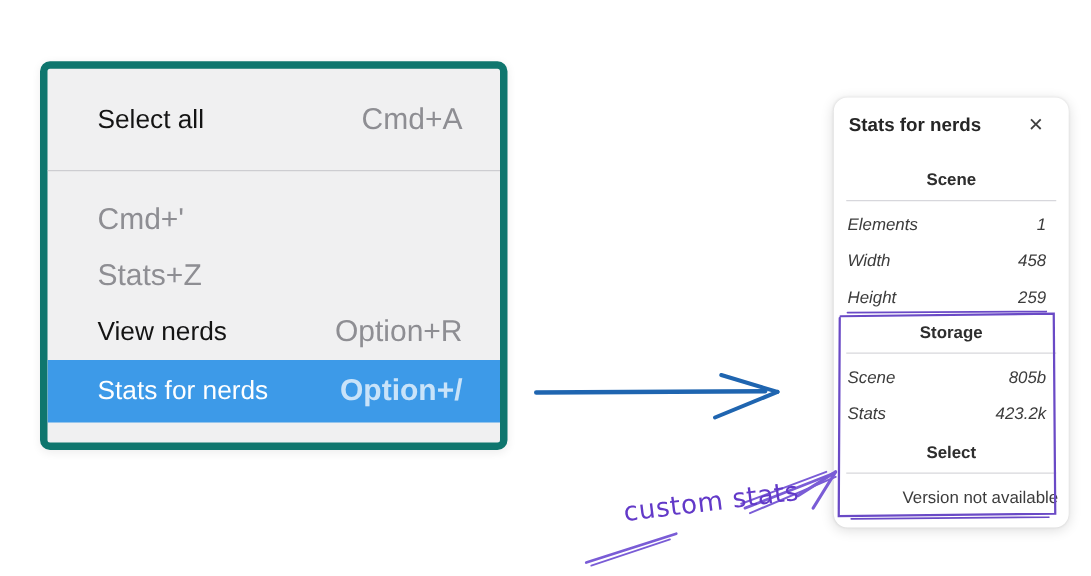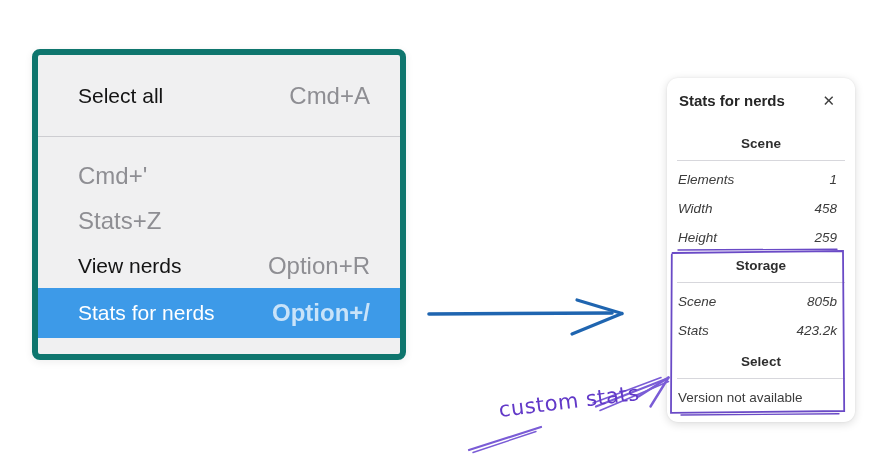--- a/index.html
+++ b/index.html
@@ -50,21 +50,21 @@
   .sec-heading.mid{margin-top:6px;}
   .sec-heading.last{margin-top:9px;}
   .sec-divider{height:1px;background:#d7d7dc;margin:6px 10px 4px 10px;}
   .stat-row{
     display:flex;justify-content:space-between;align-items:center;
     height:29px;padding:0 18px 0 11px;font-style:italic;
   }
   .stat-label{color:#3c3c3c;}
   .stat-value{color:#3c3c3c;}
   .panel-note{
-    display:flex;align-items:center;height:29px;padding:0 6px 0 11px;color:#3c3c3c;
+    display:flex;align-items:center;height:29px;padding:0 6px 0 11px;color:#3c3c3c;margin-left:44px;
   }
 
   
   .overlay{position:absolute;left:0;top:0;pointer-events:none;}
   .handwriting{
     position:absolute;left:499px;top:398px;
     font-family:"DejaVu Sans",sans-serif;font-size:21px;letter-spacing:0.5px;
     color:#6239c8;transform:rotate(-7deg);transform-origin:left center;
     white-space:nowrap;
   }

